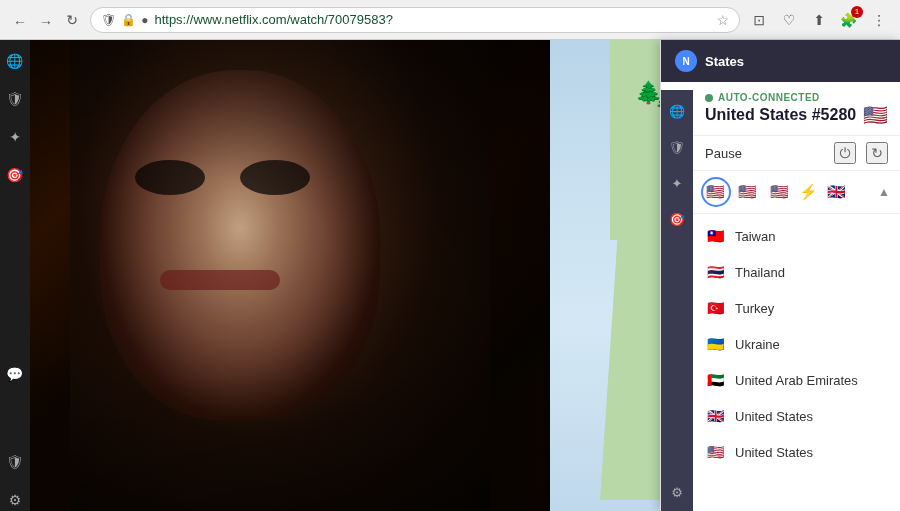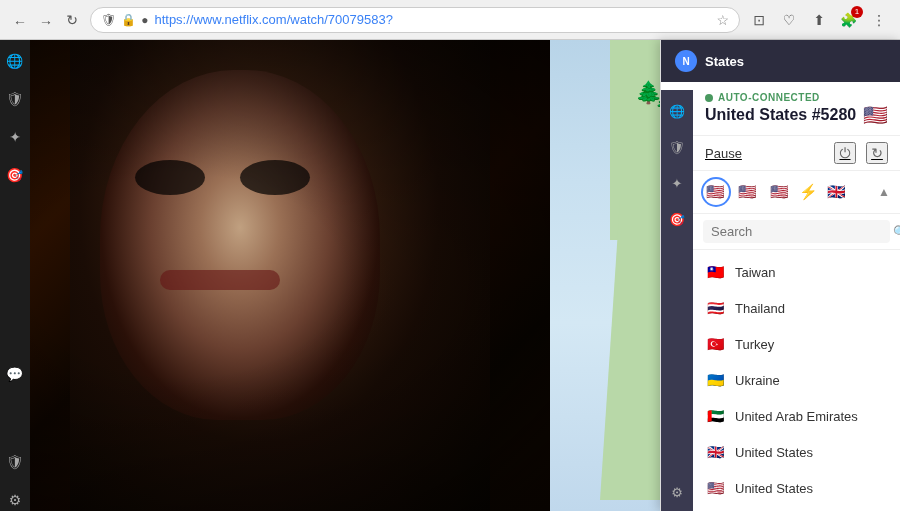--- a/index.html
+++ b/index.html
@@ -38,21 +38,21 @@
       display: flex;
       align-items: center;
       padding: 0 10px;
       gap: 6px;
       font-size: 13px;
       color: #333;
     }
     .address-bar-icons {
       display: flex; align-items: center; gap: 5px;
     }
-    .address-text { flex: 1; font-size: 13px; color: #3b82f6; }
+    .address-text { flex: 1; font-size: 13px; color: #14532d; }
     .browser-actions {
       display: flex; align-items: center; gap: 8px;
     }
     .browser-action-btn {
       width: 22px; height: 22px;
       display: flex; align-items: center; justify-content: center;
       font-size: 14px; color: #555; cursor: pointer;
       background: none; border: none; position: relative;
     }
     .badge {
@@ -215,21 +215,20 @@
     .server-flag {
       font-size: 20px;
     }
 
     .controls-row {
       display: flex;
       align-items: center;
       justify-content: space-between;
       padding: 6px 12px;
       border-bottom: 1px solid #eee;
-      text-decoration: underline;
     }
     .pause-btn {
       background: none;
       border: none;
       font-size: 13px;
       color: #333;
       cursor: pointer;
       display: flex; align-items: center; gap: 6px;
     }
     .control-icons {
@@ -440,26 +439,20 @@
 
       <div class="quick-servers">
         <div class="quick-flag active">🇺🇸</div>
         <div class="quick-flag">🇺🇸</div>
         <div class="quick-flag">🇺🇸</div>
         <span class="lightning">⚡</span>
         <div class="quick-flag">🇬🇧</div>
         <span class="chevron-up">▲</span>
       </div>
 
-      <div class="search-row">
-        <div class="search-input-wrap">
-          <input class="search-input" type="text" placeholder="Search" style="">
-          <span class="search-icon">🔍</span>
-        </div>
-      </div>
 
       <div class="country-list">
 
         <div class="country-item">
           <div class="country-flag-circle">🇹🇼</div>
           <span class="country-name">Taiwan</span>
         </div>
 
         <div class="country-item">
           <div class="country-flag-circle">🇹🇭</div>

